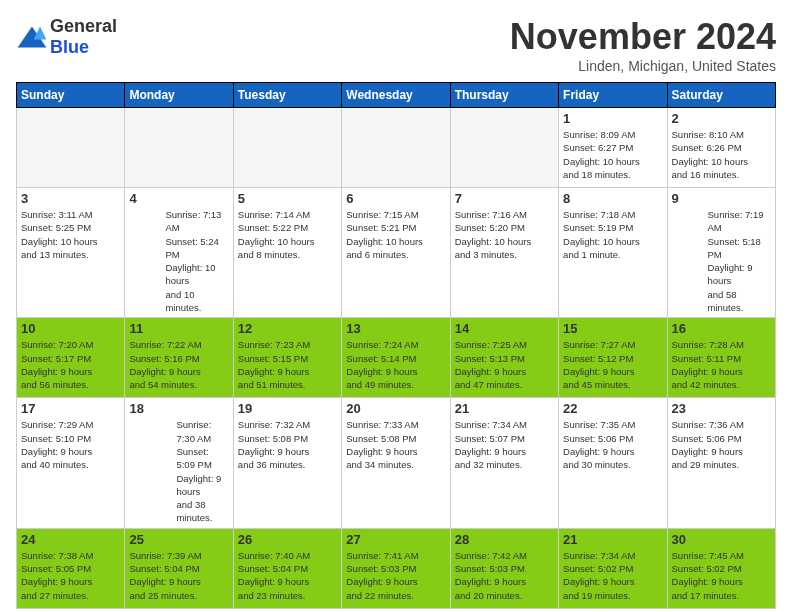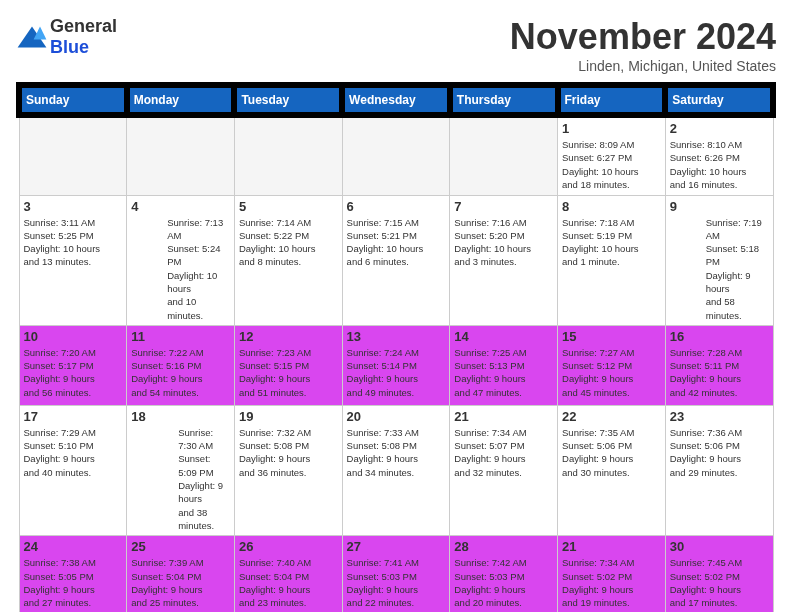--- a/index.html
+++ b/index.html
@@ -47,36 +47,36 @@
       width: 100%;
       border-collapse: collapse;
       table-layout: fixed;
     }
     th {
       background: #1565c0;
       color: #fff;
       font-size: 12px;
       padding: 5px 4px;
       text-align: left;
-      border: 6px solid #000000;
+      border: 1px solid #000000;
     }
     td {
       border: 1px solid #ccc;
       vertical-align: top;
       font-size: 10px;
       color: #333;
       padding: 3px 4px;
       height: 80px;
       background: #fff;
     }
     td.empty {
       background: #f5f5f5;
     }
     td.shaded {
-      background: #d946ef;
+      background: #84cc16;
     }
     .day-num {
       font-size: 13px;
       font-weight: bold;
       color: #333;
       display: block;
       margin-bottom: 2px;
     }
     .day-info {
       line-height: 1.4;

